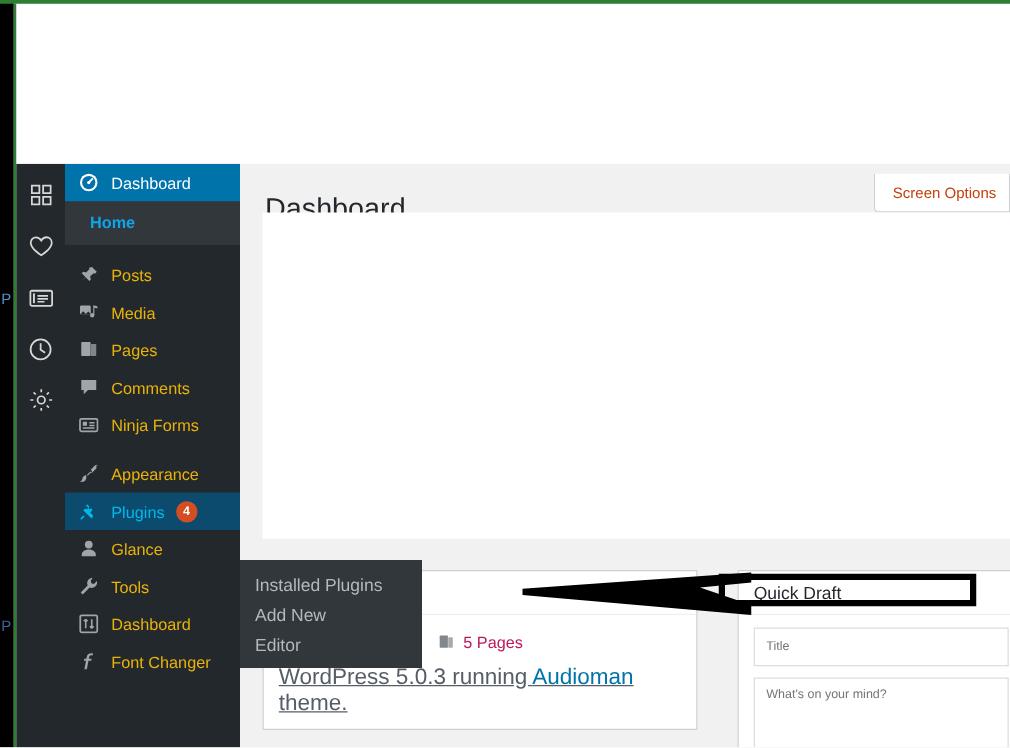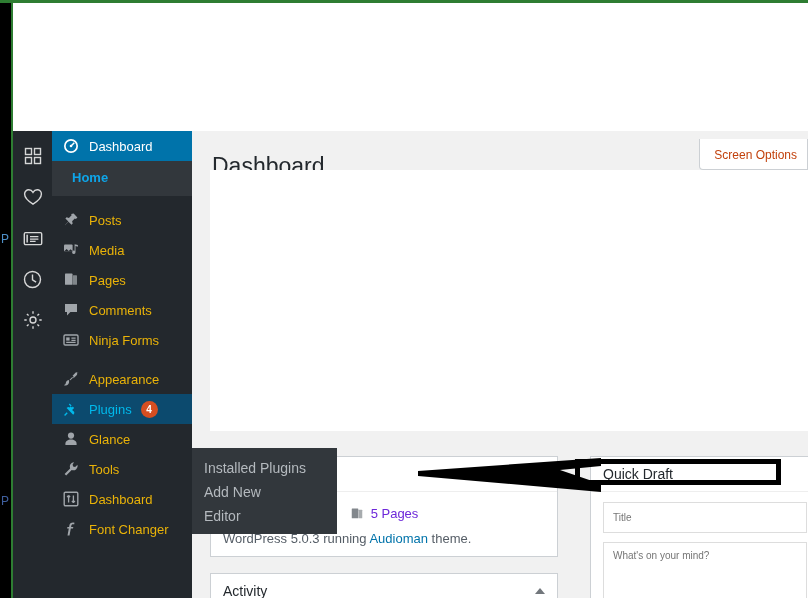--- a/index.html
+++ b/index.html
@@ -102,22 +102,22 @@
   }
   .postbox .toggle-tri {
     position: absolute; right: 12px; top: 14px;
     width: 0; height: 0; border-left: 5px solid transparent; border-right: 5px solid transparent;
     border-bottom: 6px solid #72777c;
   }
   .postbox .inside { padding: 10px 12px; }
 
   .glance-row { display: flex; align-items: center; justify-content: center; gap: 7px; padding: 4px 0 8px 0; }
   .glance-row .g-ico svg { display: block; fill: #82878c; }
-  .glance-row .g-txt { font-size: 13px; color: #6d28d9; }
-  .glance-version { font-size: 13px; color: #555d66; padding-top: 2px; }
+  .glance-row .g-txt { font-size: 13px; color: #be185d; }
+  .glance-version { font-size: 18px; color: #555d66; padding-top: 2px; text-decoration: underline; }
   .glance-version a { color: #0073aa; text-decoration: none; }
 
   .qd-field {
     width: 100%; display: block; border: 1px solid #ddd; background: #fff;
     font-family: "Liberation Sans", sans-serif; font-size: 10px; color: #72777c;
     padding: 7px 9px; outline: none;
   }
   .qd-title { height: 31px; margin-bottom: 9px; }
   .qd-body { height: 90px; resize: none; }
 

